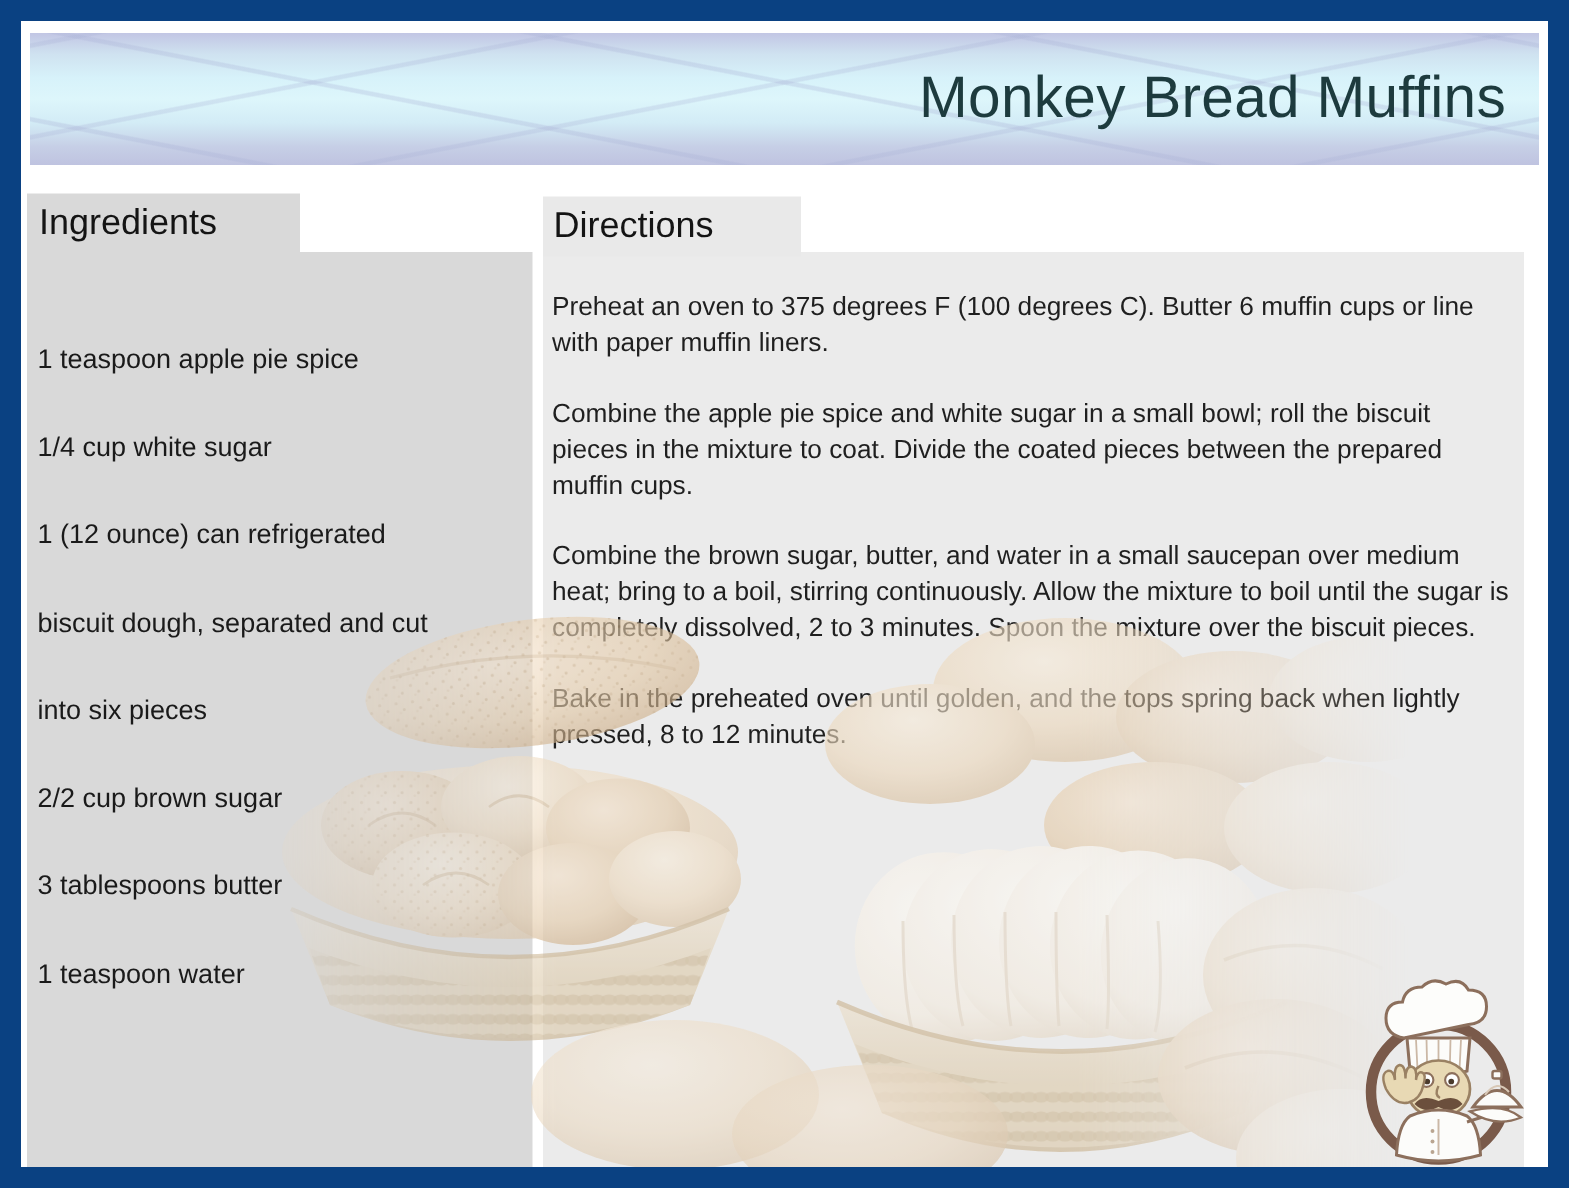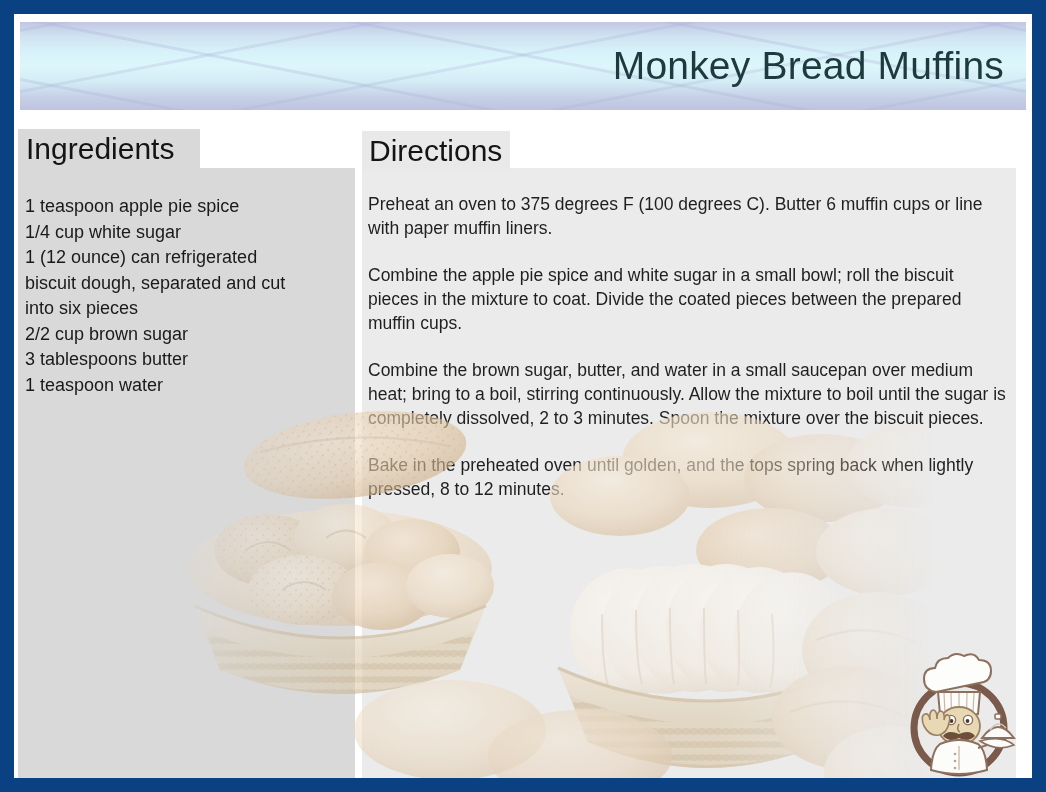--- a/index.html
+++ b/index.html
@@ -84,38 +84,38 @@
 
   
   .tab {
     position: absolute;
     z-index: 20;
     display: flex;
     align-items: center;
     box-sizing: border-box;
   }
   .tab-label {
-    font-size: 30px;
+    font-size: 24px;
     font-weight: 400;
     color: #141414;
     line-height: 1;
     white-space: nowrap;
   }
   #tab-ingredients {
     left: 18px;
     top: 129px;
     width: 182px;
     height: 40px;
     background: #d9d9d9;
     padding-left: 8px;
   }
   #tab-directions {
     left: 362px;
     top: 131px;
-    width: 148px;
+    width: 172px;
     height: 40px;
     background: #e9e9e9;
     padding-left: 7px;
   }
 
   
   .panel {
     position: absolute;
     z-index: 10;
     box-sizing: border-box;
@@ -144,20 +144,21 @@
     position: absolute;
     left: 7px;
     top: 26px;
     width: 326px;
     z-index: 3;
   }
   #ingredients-list li {
     font-size: 18px;
     line-height: 25.5px;
     color: #1a1a1a;
+    margin-top: 33px;
   }
 
   
   #directions-list {
     position: absolute;
     left: 6px;
     top: 24px;
     width: 640px;
     z-index: 3;
   }

